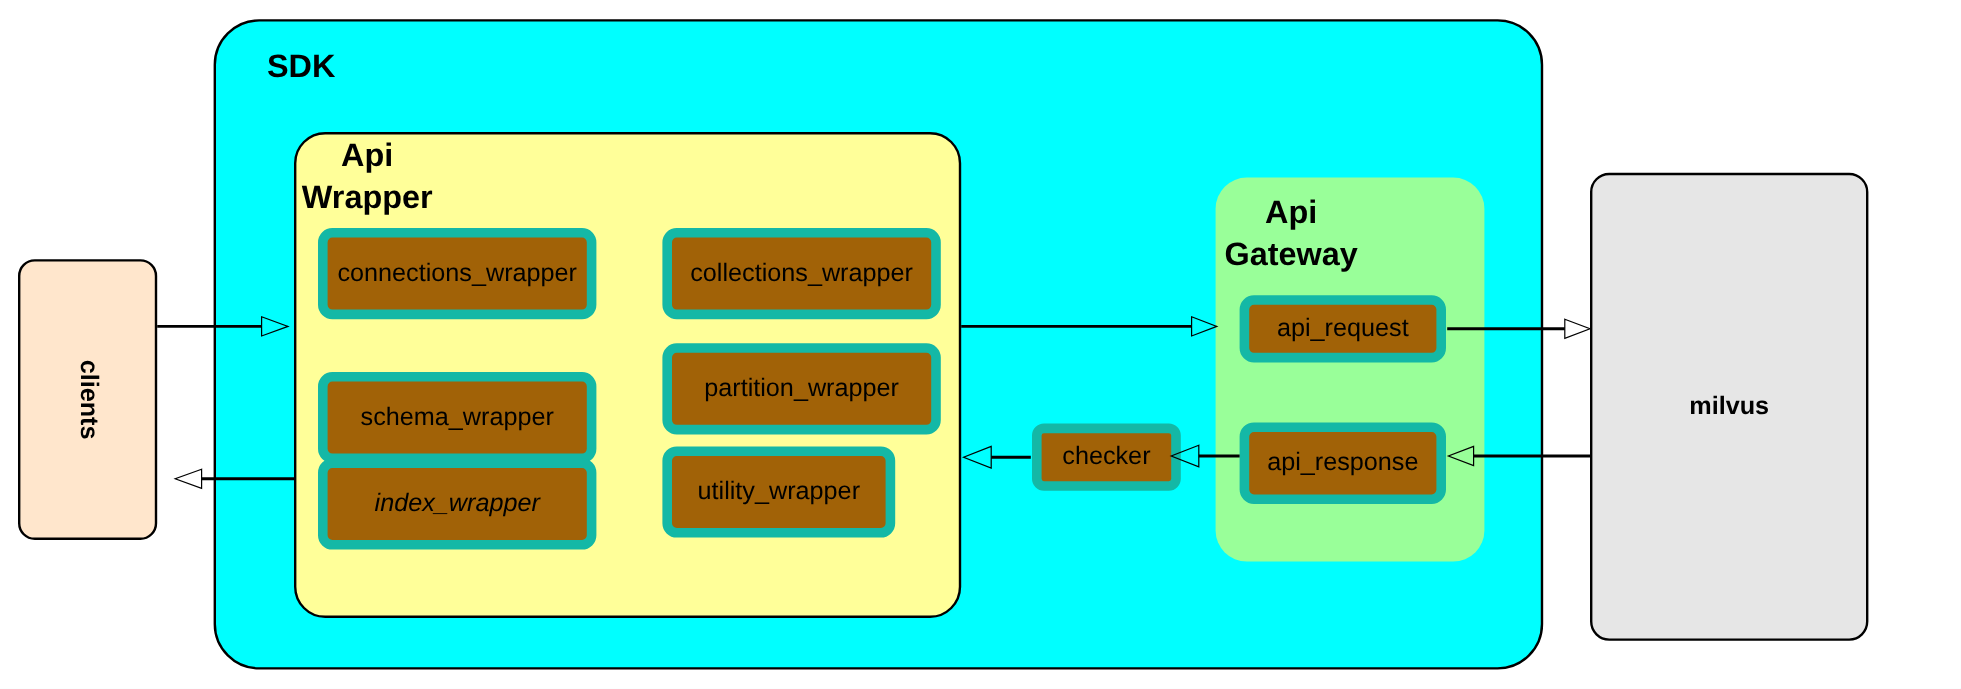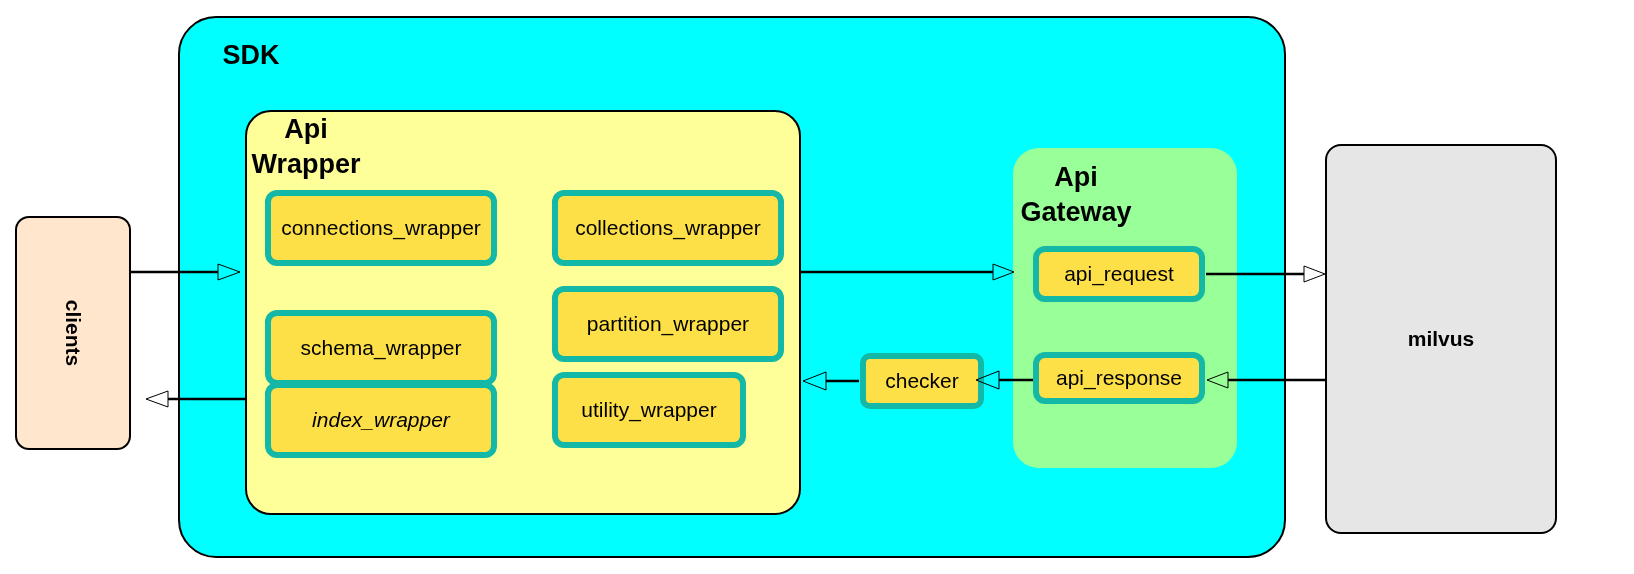--- a/index.html
+++ b/index.html
@@ -72,40 +72,40 @@
     white-space: pre-line;
   }
   .title-sdk   { left: 206px; top: 38px;  width: 90px; text-align: center; }
   .title-wrapper { left: 248px; top: 112px; width: 116px; }
   .title-gateway { left: 1016px; top: 160px; width: 120px; }
 
   
   .node {
     position: absolute;
     box-sizing: border-box;
-    background: #fde047;
-    border: 6px solid #14b8a6;
+    background: #a16207;
+    border: 8px solid #14b8a6;
     border-radius: 12px;
     display: flex;
     align-items: center;
     justify-content: center;
     font-size: 21px;
     color: #000000;
     text-align: center;
   }
 
   .w1 { left: 265px;  top: 190px; width: 232px; height: 76px; }
   .w2 { left: 552px;  top: 190px; width: 232px; height: 76px; }
   .w3 { left: 265px;  top: 286px; width: 232px; height: 76px; margin-top: 24px; }
   .w4 { left: 552px;  top: 286px; width: 232px; height: 76px; }
   .w5 { left: 265px;  top: 382px; width: 232px; height: 76px; font-style: italic; }
   .w6 { left: 552px;  top: 372px; width: 194px; height: 76px; }
 
   .g1 { left: 1033px; top: 246px; width: 172px; height: 56px; }
-  .g2 { left: 1033px; top: 352px; width: 172px; height: 52px; }
+  .g2 { left: 1033px; top: 352px; width: 172px; height: 68px; }
 
   .checker-node {
     left: 860px; top: 353px; width: 124px; height: 56px;
     border-radius: 10px;
   }
 
   .clients-node {
     left: 15px; top: 216px; width: 116px; height: 234px;
     border-radius: 14px;
     background: #ffe6cc;

